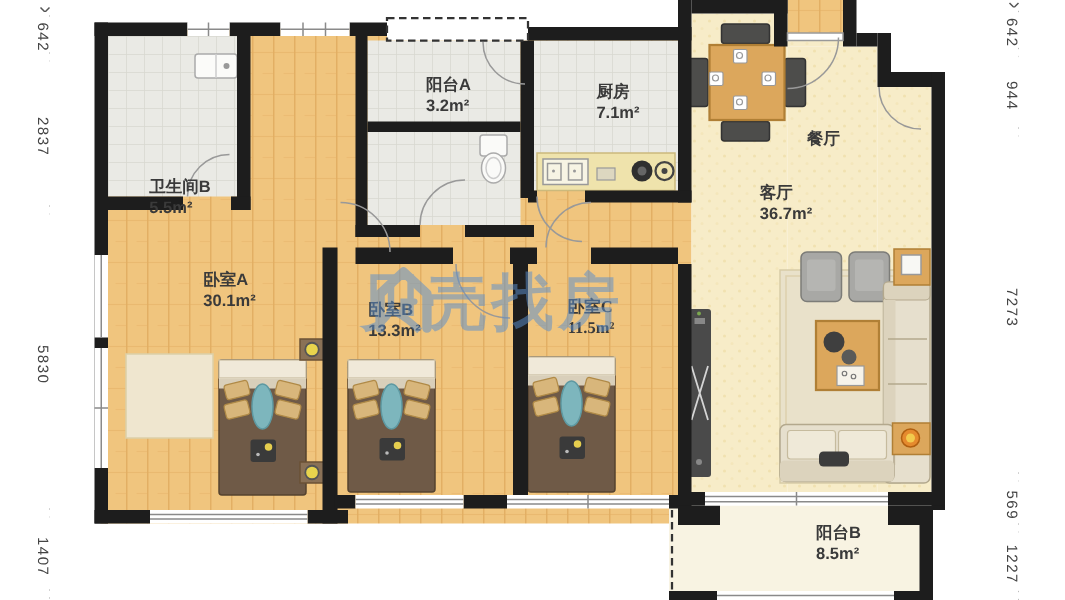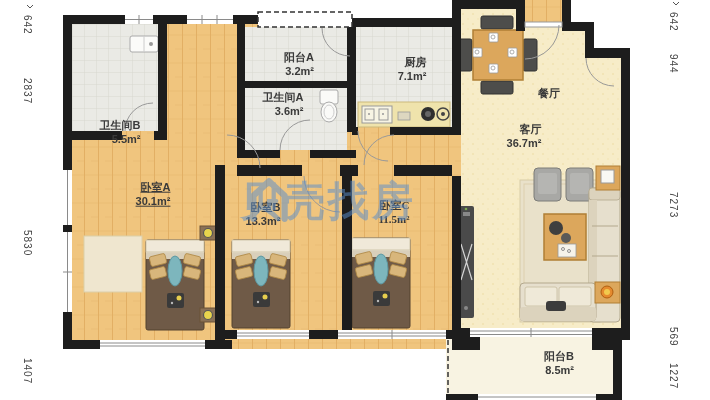--- a/index.html
+++ b/index.html
@@ -1,19 +1,19 @@
 <!DOCTYPE html>
 <html><head>
 <meta charset="utf-8">
 <style>
   html,body{margin:0;padding:0;background:#fff;}
   .canvas{position:relative;width:710px;height:400px;background:#ffffff;overflow:hidden;
           font-family:"Liberation Sans",sans-serif;}
   .canvas svg{position:absolute;left:0;top:0;}
-  .room-label{position:absolute;transform:translate(-50%,-50%);text-align:right;
+  .room-label{position:absolute;transform:translate(-50%,-50%);text-align:left;
               color:#3a3a3a;font-size:11px;line-height:1.3;font-weight:600;white-space:nowrap;z-index:5;}
   .dim-label{position:absolute;writing-mode:vertical-rl;display:flex;align-items:center;justify-content:center;
              font-size:10px;color:#444;background:#fff;padding:2px 0;letter-spacing:1px;z-index:4;}
   .watermark{position:absolute;left:244px;top:174px;display:flex;align-items:center;gap:0;
              opacity:0.52;z-index:6;pointer-events:none;}
   .watermark .wm-text{font-size:41px;font-weight:bold;color:#5b8fcc;letter-spacing:3px;margin-left:-4px;}
 </style>
 </head>
 <body>
 
@@ -316,36 +316,32 @@
 </svg>
 
 <div class="room-label" style="left:120px;top:88px;margin-top:44px;">
   <div>卫生间B</div>
   <div class="area">5.5m²</div>
 </div>
 <div class="room-label" style="left:299px;top:64px;">
   <div>阳台A</div>
   <div class="area">3.2m²</div>
 </div>
-<div class="room-label" style="left:283px;top:104px;">
-  <div>卫生间A</div>
-  <div class="area">3.6m²</div>
-</div>
 <div class="room-label" style="left:412px;top:69px;">
   <div>厨房</div>
   <div class="area">7.1m²</div>
 </div>
 <div class="room-label" style="left:549px;top:93px;">
   <div>餐厅</div>
 </div>
 <div class="room-label" style="left:524px;top:136px;">
   <div>客厅</div>
   <div class="area">36.7m²</div>
 </div>
-<div class="room-label" style="left:153px;top:194px;text-decoration:underline;">
+<div class="room-label" style="left:153px;top:194px;">
   <div>卧室A</div>
   <div class="area">30.1m²</div>
 </div>
 <div class="room-label" style="left:263px;top:214px;">
   <div>卧室B</div>
   <div class="area">13.3m²</div>
 </div>
 <div class="room-label" style="left:394px;top:212px;font-family:Liberation Serif, serif;">
   <div>卧室C</div>
   <div class="area">11.5m²</div>

